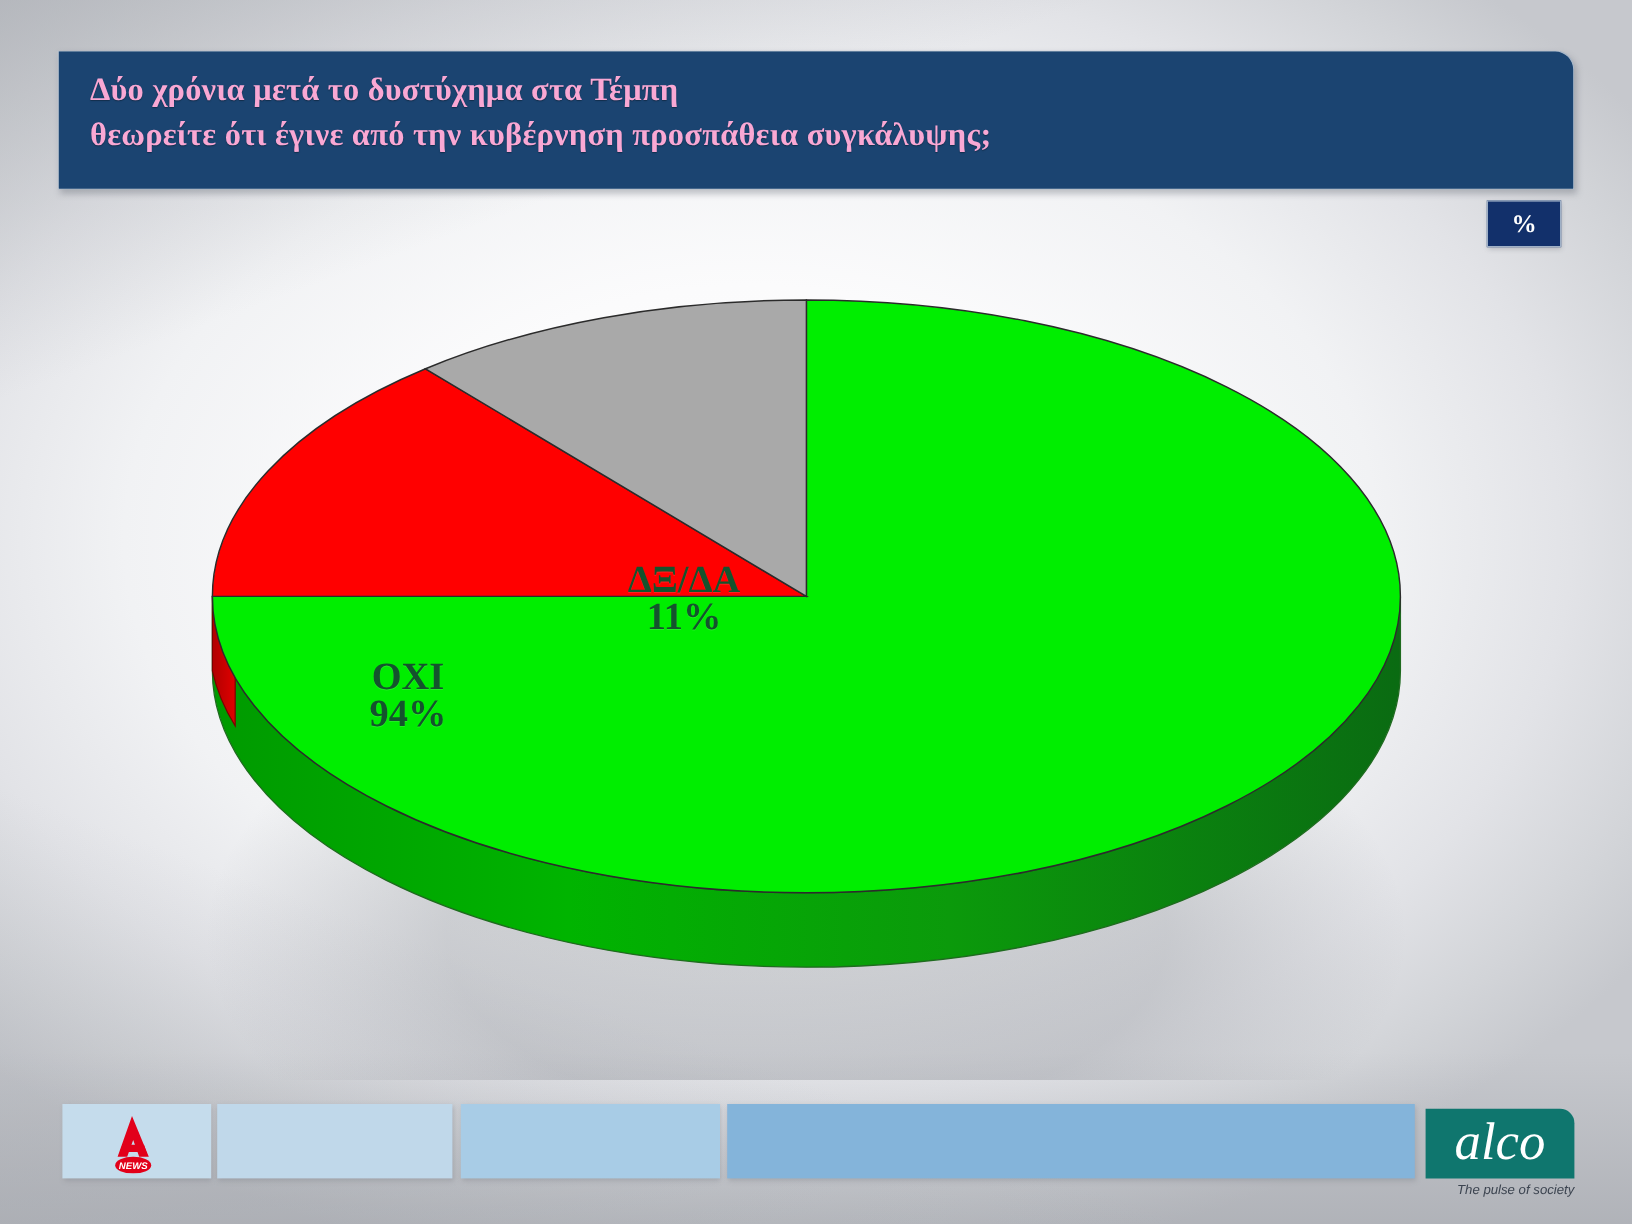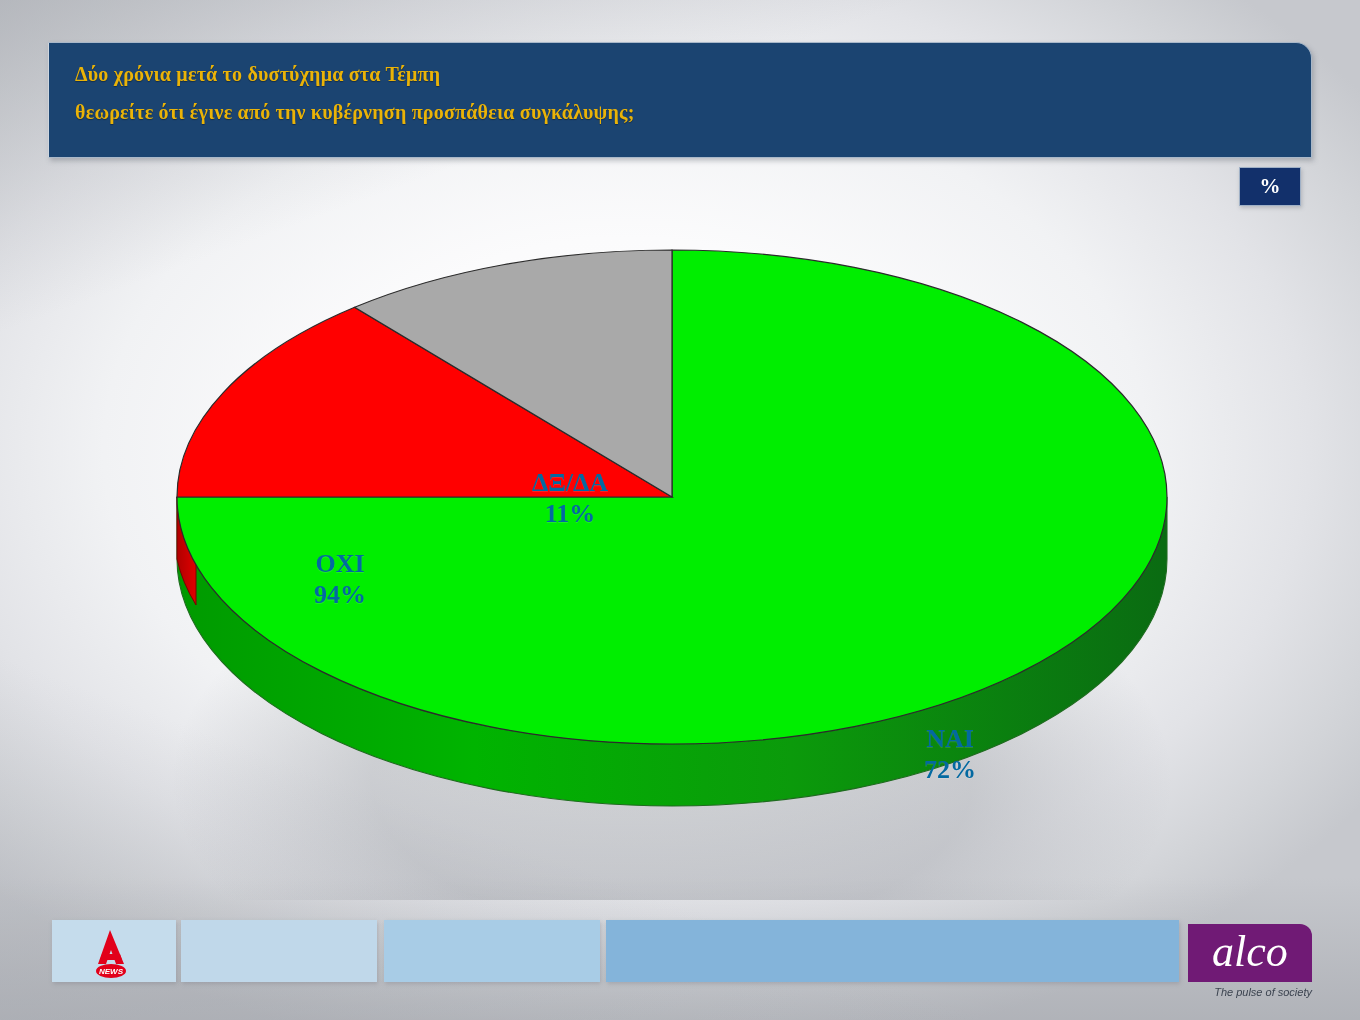--- a/index.html
+++ b/index.html
@@ -28,22 +28,22 @@
     position:absolute;left:48px;top:42px;width:1264px;height:116px;
     background:#1b4471;
     border-top-right-radius:16px;
     border:1px solid #a9b8c9;
     border-left:1px solid #cfd6de;
     box-sizing:border-box;
     box-shadow:2px 3px 5px rgba(90,95,105,.35);
   }
   #title-text{
     position:absolute;left:26px;top:12px;right:12px;
-    color:#eab308;
-    font-size:20px;
+    color:#f9a8d4;
+    font-size:27px;
     font-weight:bold;
     line-height:38px;
     letter-spacing:.2px;
     white-space:pre-line;
     text-shadow:0 1px 1px rgba(0,0,0,.35);
   }
 
   
   #percent-badge{
     position:absolute;left:1239px;top:167px;width:62px;height:39px;
@@ -56,23 +56,23 @@
   }
 
   
   #chart-area{
     position:absolute;left:0;top:180px;width:1360px;height:720px;
   }
   #pie-svg{position:absolute;left:0;top:0;}
 
   .slice-label{
     position:absolute;
-    color:#0369a1;
+    color:#14532d;
     font-weight:bold;
-    font-size:26px;
+    font-size:32px;
     line-height:31px;
     text-align:center;
     white-space:pre-line;
     text-shadow:0 1px 0 rgba(255,255,255,.12);
   }
   #label-nai{left:840px;top:543px;width:220px;}
   #label-oxi{left:240px;top:368px;width:200px;}
   #label-dda{left:455px;top:287px;width:230px;}
 
   
@@ -88,21 +88,21 @@
   #foot-bar-3{left:384px;width:216px;background:#a8cce6;}
   #foot-bar-4{left:606px;width:573px;background:#84b4da;}
 
   
   #alpha-logo{
     position:absolute;left:80px;top:8px;width:62px;height:50px;
   }
   
   #alco-logo-box{
     position:absolute;left:1188px;top:4px;width:124px;height:58px;
-    background:#701a75;
+    background:#0f766e;
     border-top-right-radius:12px;
     display:flex;align-items:center;justify-content:center;
   }
   #alco-word{
     color:#ffffff;font-size:44px;line-height:44px;font-weight:normal;
     font-family:"Liberation Serif", serif;letter-spacing:0px;
     margin-top:-3px;
   }
   #alco-tagline{
     position:absolute;left:1188px;top:66px;width:124px;
@@ -166,22 +166,20 @@
              L 177,317
              A 495,247 0 0 1 354.6,127.3
              Z" fill="#FF0000" stroke="#2b2b2b" stroke-width="1.2"></path>
 
     <path d="M 672,317
              L 354.6,127.3
              A 495,247 0 0 1 672,70
              Z" fill="#A9A9A9" stroke="#2b2b2b" stroke-width="1.2"></path>
   </svg>
 
-  <div class="slice-label" id="label-nai">ΝΑΙ
-72%</div>
   <div class="slice-label" id="label-oxi">ΟΧΙ
 94%</div>
   <div class="slice-label" id="label-dda">ΔΞ/ΔΑ
 11%</div>
 </div>
 
 <div id="footer">
   <div class="foot-bar" id="foot-bar-1"></div>
   <div class="foot-bar" id="foot-bar-2"></div>
   <div class="foot-bar" id="foot-bar-3"></div>

